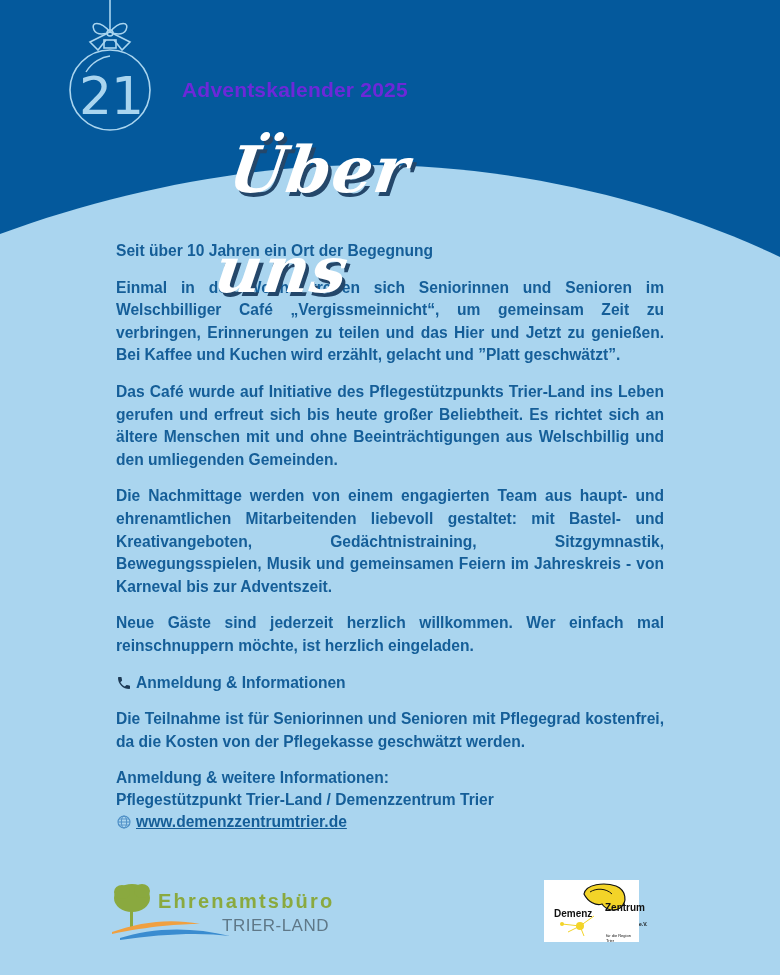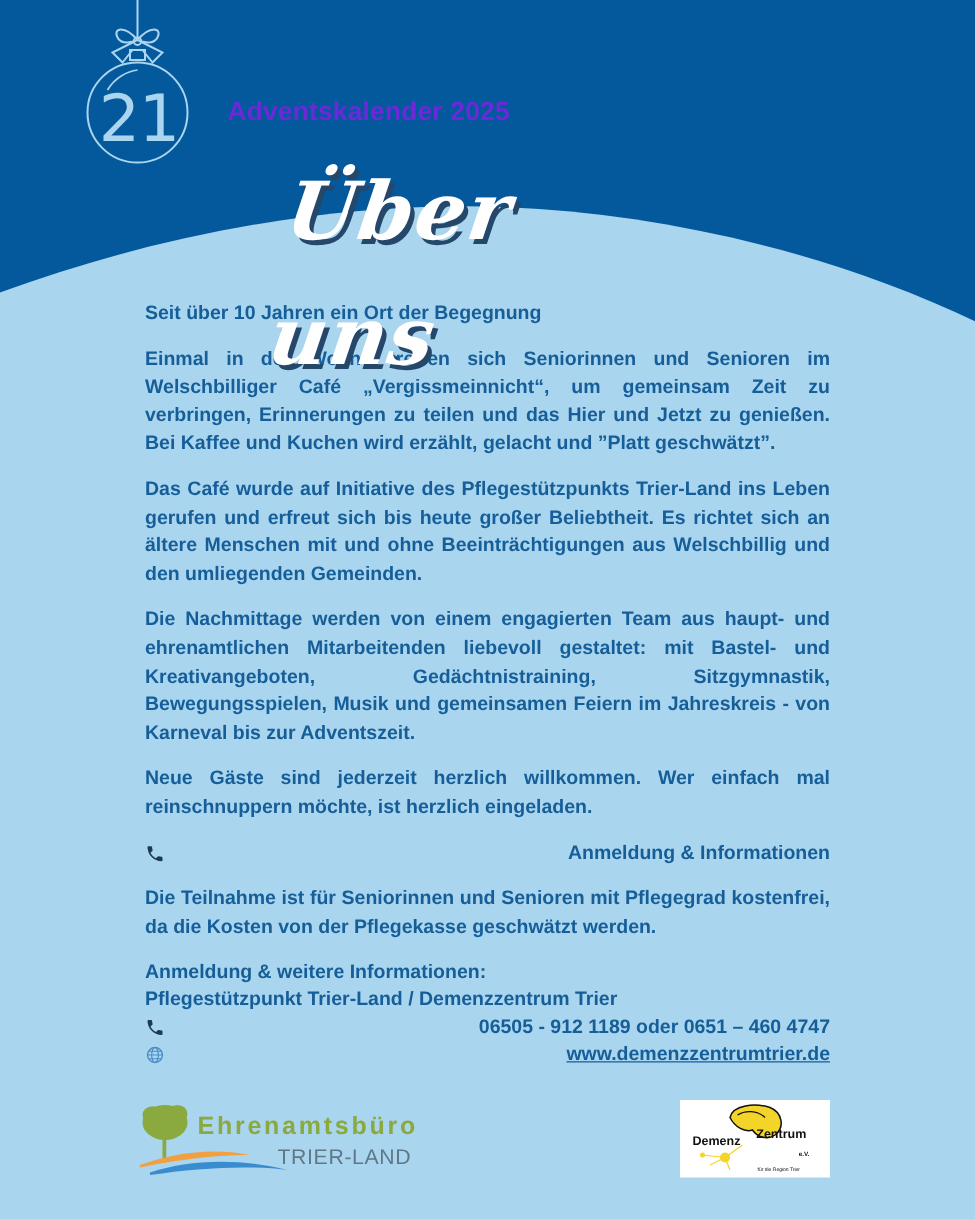--- a/index.html
+++ b/index.html
@@ -36,35 +36,35 @@
     }
     .content {
       position: absolute; left: 116px; top: 240px; width: 548px;
       font-size: 15.6px; line-height: 22.6px; font-weight: bold;
       z-index: 2;
     }
     .content p { text-align: justify; margin-bottom: 14px; }
     .content p.last-line-left { text-align-last: left; }
     .subhead { font-weight: bold; margin-bottom: 14px; text-align: left !important; }
     .info-block { margin-top: 14px; line-height: 22px; }
-    .info-line { display: flex; align-items: center; gap: 4px; justify-content: space-between; }
+    .info-line { display: flex; align-items: center; gap: 4px; }
     .icon-phone { display: inline-block; width: 16px; height: 16px; }
     .icon-globe { display: inline-block; width: 16px; height: 16px; }
     .link { text-decoration: underline; color: #155e98; cursor: pointer; }
     .logo-left { position: absolute; left: 110px; top: 880px; width: 230px; height: 60px; }
     .logo-left .lbl-top {
       position: absolute; left: 48px; top: 10px; font-size: 20px; font-weight: bold;
       color: #8aa93f; letter-spacing: 2.2px;
     }
     .logo-left .lbl-bottom {
       position: absolute; left: 112px; top: 36px; font-size: 17px; color: #5f7888;
       letter-spacing: 0.5px;
     }
     .logo-right {
-      position: absolute; left: 544px; top: 880px; width: 120px; height: 62px;
+      position: absolute; left: 544px; top: 880px; width: 95px; height: 62px;
       background: #ffffff;
     }
     .logo-right .t1 { position: absolute; left: 10px; top: 28px; font-size: 10px; font-weight: bold; color: #111; }
     .logo-right .t2 { position: absolute; left: 61px; top: 22px; font-size: 10px; font-weight: bold; color: #111; text-align: right; }
     .logo-right .t3 { position: absolute; left: 95px; top: 41px; font-size: 5px; font-weight: bold; color: #111; }
     .logo-right .t4 { position: absolute; left: 62px; top: 53px; font-size: 4px; color: #111; }
   </style>
 </head>
 <body>
 
@@ -102,26 +102,20 @@
       <path d="M6.6 10.8c1.4 2.8 3.8 5.1 6.6 6.6l2.2-2.2c.3-.3.7-.4 1-.2 1.1.4 2.3.6 3.6.6.6 0 1 .4 1 1V20c0 .6-.4 1-1 1C10.6 21 3 13.4 3 4c0-.6.4-1 1-1h3.5c.6 0 1 .4 1 1 0 1.3.2 2.5.6 3.6.1.3 0 .7-.2 1L6.6 10.8z" fill="#1d3a55"></path>
     </svg>
     <span>Anmeldung &amp; Informationen</span>
   </p>
   <p class="last-line-left">Die Teilnahme ist für Seniorinnen und Senioren mit Pflegegrad kostenfrei, da die Kosten von der Pflegekasse geschwätzt werden.</p>
 
   <div class="info-block">
     <div>Anmeldung &amp; weitere Informationen:</div>
     <div>Pflegestützpunkt Trier-Land / Demenzzentrum Trier</div>
     <div class="info-line">
-      <svg class="icon-phone" viewBox="0 0 24 24">
-        <path d="M6.6 10.8c1.4 2.8 3.8 5.1 6.6 6.6l2.2-2.2c.3-.3.7-.4 1-.2 1.1.4 2.3.6 3.6.6.6 0 1 .4 1 1V20c0 .6-.4 1-1 1C10.6 21 3 13.4 3 4c0-.6.4-1 1-1h3.5c.6 0 1 .4 1 1 0 1.3.2 2.5.6 3.6.1.3 0 .7-.2 1L6.6 10.8z" fill="#1d3a55"></path>
-      </svg>
-      <span>06505 - 912 1189 oder 0651 – 460 4747</span>
-    </div>
-    <div class="info-line">
       <svg class="icon-globe" viewBox="0 0 24 24">
         <circle cx="12" cy="12" r="9" fill="none" stroke="#4a8cc4" stroke-width="1.6"></circle>
         <ellipse cx="12" cy="12" rx="4" ry="9" fill="none" stroke="#4a8cc4" stroke-width="1.4"></ellipse>
         <line x1="3" y1="12" x2="21" y2="12" stroke="#4a8cc4" stroke-width="1.4"></line>
         <line x1="4.5" y1="7.5" x2="19.5" y2="7.5" stroke="#4a8cc4" stroke-width="1.2"></line>
         <line x1="4.5" y1="16.5" x2="19.5" y2="16.5" stroke="#4a8cc4" stroke-width="1.2"></line>
       </svg>
       <span class="link">www.demenzzentrumtrier.de</span>
     </div>
   </div>

